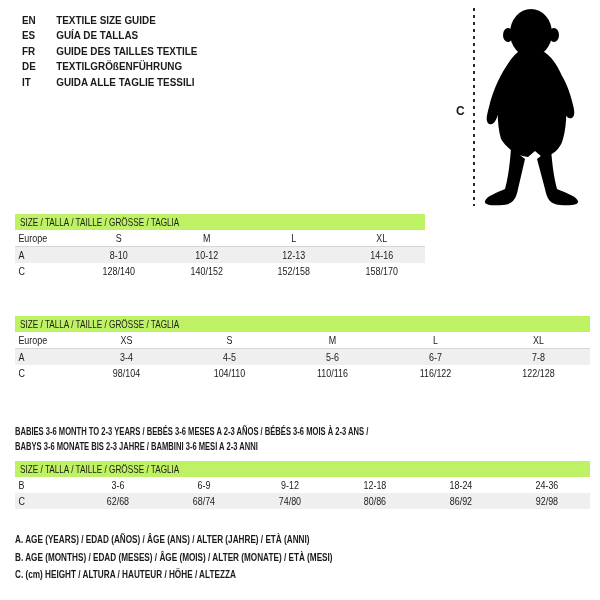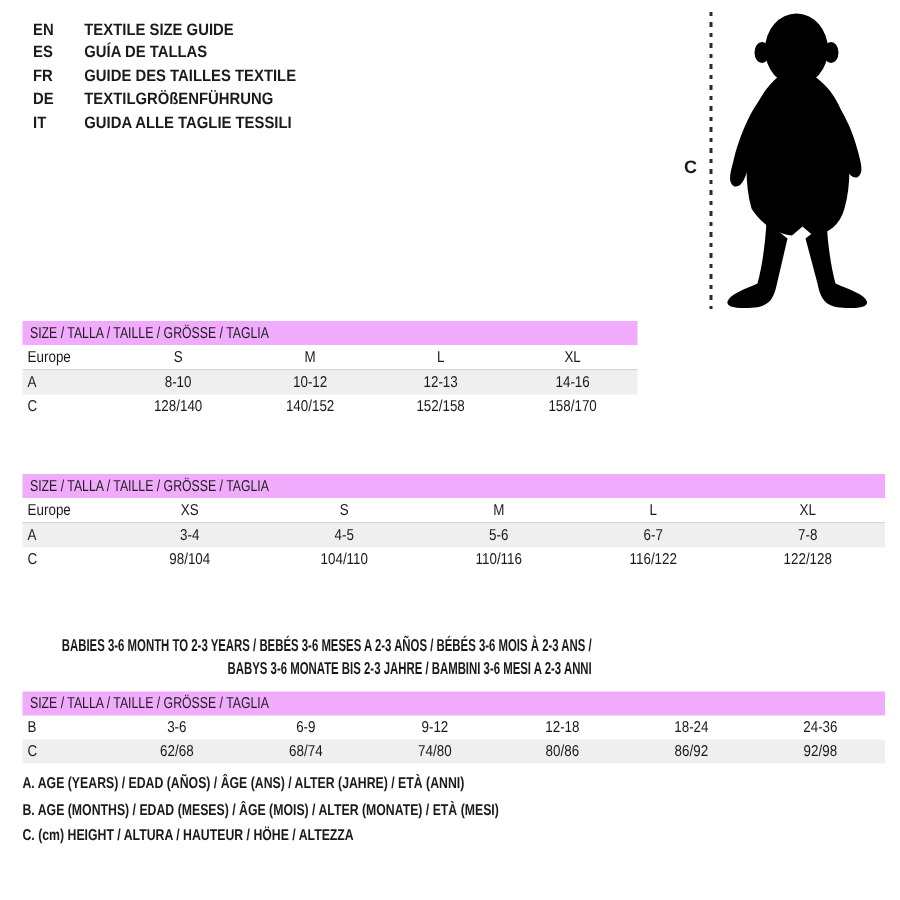--- a/index.html
+++ b/index.html
@@ -30,45 +30,45 @@
   .figure-svg{position:absolute;left:478px;top:6px;width:112px;height:202px;}
   
   .sections{position:absolute;inset:0;}
   .section{position:absolute;left:15px;}
   .sec0{top:214px;width:410px;}
   .sec1{top:316px;width:575px;}
   .sec2{top:424px;width:575px;}
   .section-title{font-weight:700;font-size:11.5px;}
   .sec0 .section-title{margin-bottom:13px;}
   .sec1 .section-title{margin-bottom:17px;}
-  .sec2 .section-title{margin-bottom:7px;text-align:right;}
+  .sec2 .section-title{margin-bottom:7px;}
   .title-line{
     line-height:15px;white-space:nowrap;
     transform:scaleX(.66);transform-origin:0 50%;
   }
   .title-line sub{font-size:7.5px;}
   .size-bar{
-    height:16px;background:#f0abfc;
+    height:16px;background:#bef264;
     display:flex;align-items:center;padding-left:5px;
     font-size:10.5px;color:#1c1c1c;
   }
   .bar-text{
     display:inline-block;white-space:nowrap;
     transform:scaleX(.78);transform-origin:0 50%;
   }
   .trow{display:flex;align-items:center;height:16px;font-size:10.5px;}
   .trow.head{border-bottom:1px solid #d6d6d6;}
   .trow.shade{background:#efefef;}
   .tlabel{
     width:60px;padding-left:4px;box-sizing:border-box;
     transform:scaleX(.85);transform-origin:0 50%;white-space:nowrap;
   }
   .tval{flex:1;text-align:center;transform:scaleX(.85);white-space:nowrap;}
   
-  .notes{position:absolute;left:15px;top:514px;}
+  .notes{position:absolute;left:15px;top:531px;}
   .note{
     font-weight:700;font-size:10.5px;line-height:17.5px;white-space:nowrap;
     transform:scaleX(.78);transform-origin:0 50%;
   }
 </style>
 </head>
 <body>
 
 <div class="langs">
     <div class="lang-row">

